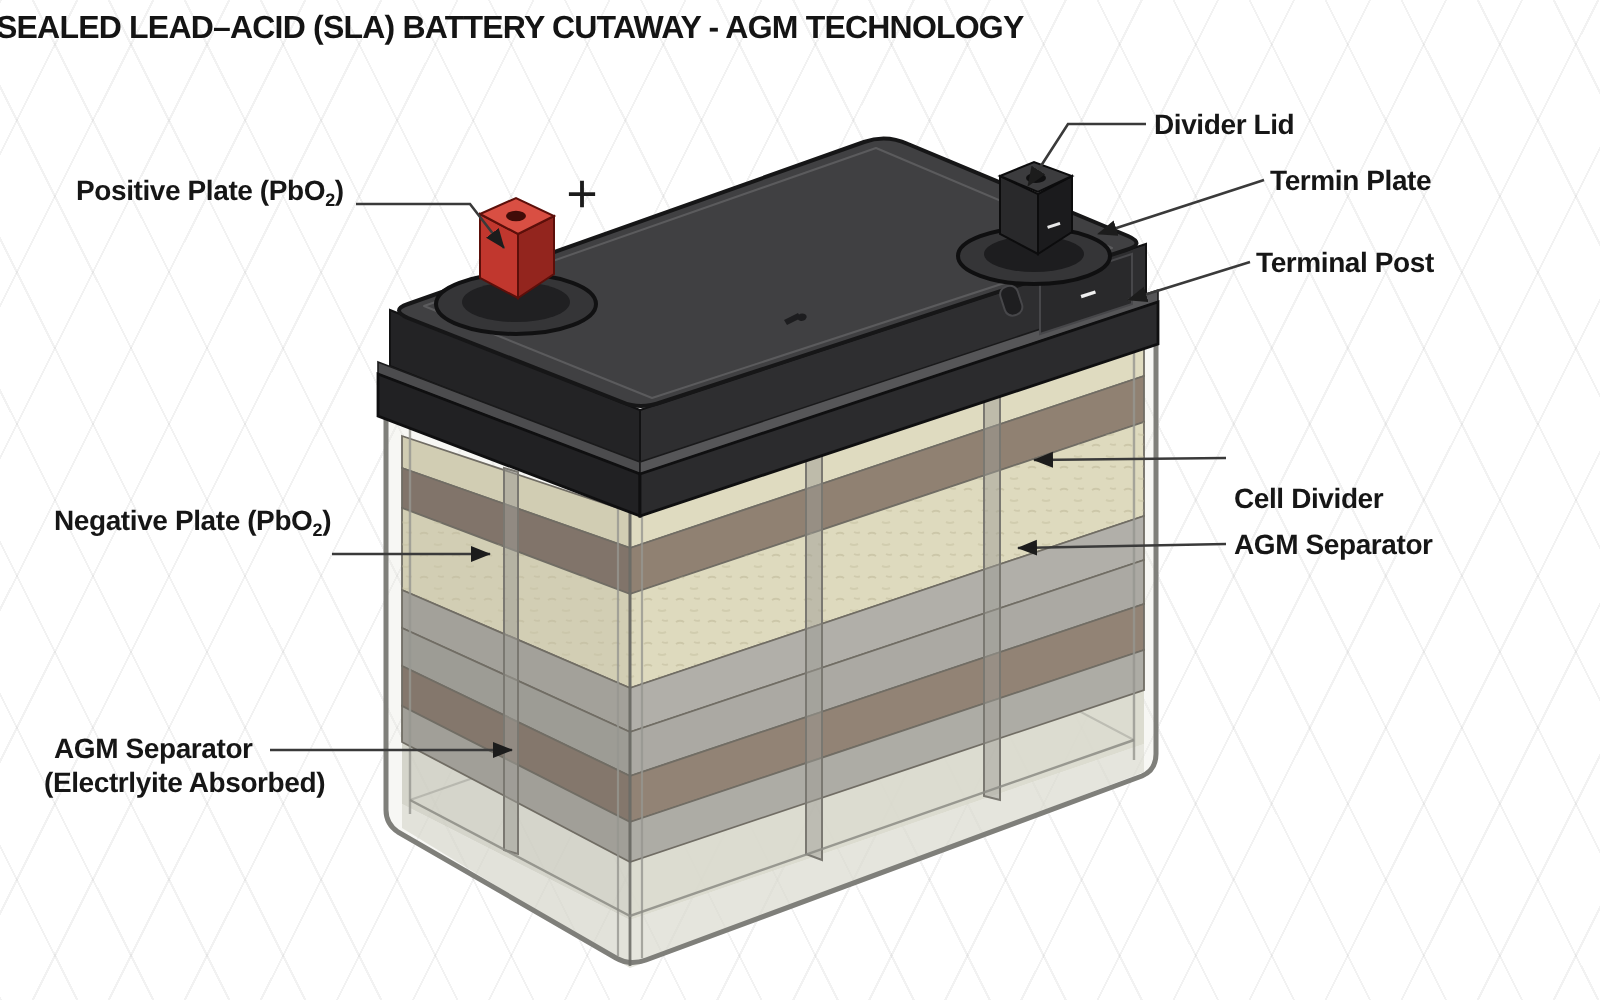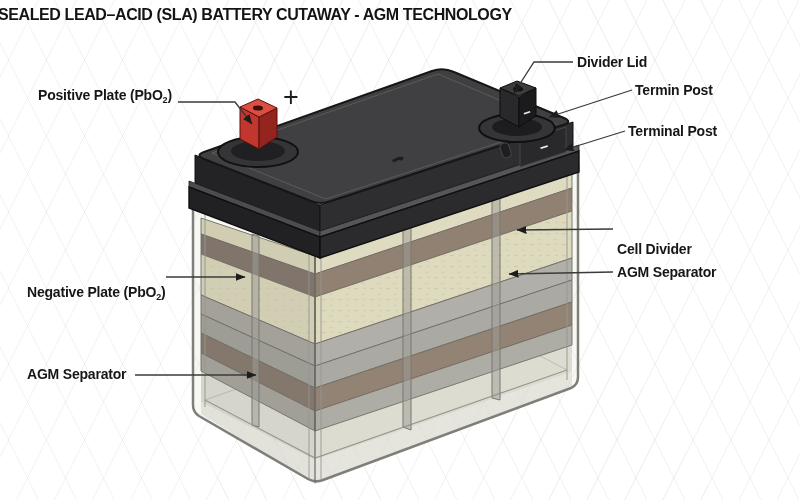--- a/index.html
+++ b/index.html
@@ -143,26 +143,27 @@
       <path d="M613,229 L517,230" marker-end="url(#arr)"></path>
       <path d="M613,272 L509,274" marker-end="url(#arr)"></path>
       <path d="M166,277 L245,277" marker-end="url(#arr)"></path>
       <path d="M135,375 L256,375" marker-end="url(#arr)"></path>
     </g>
   </svg>
 
   <div class="page-title">SEALED LEAD–ACID (SLA) BATTERY CUTAWAY - AGM TECHNOLOGY</div>
 
   <div class="lbl" style="left:577px; top:54px;">Divider Lid</div>
-  <div class="lbl" style="left:635px; top:82px;">Termin Post</div>
+  <div class="lbl" style="left:635px; top:82px;">Termin Plate</div>
   <div class="lbl" style="left:628px; top:123px;text-align:center;">Terminal Post</div>
   <div class="lbl" style="left:617px; top:221px;margin-top:20px;">Cell Divider</div>
   <div class="lbl" style="left:617px; top:264px;">AGM Separator</div>
 
   <div class="lbl" style="left:38px; top:87px;"><span>Positive Plate (PbO</span><sub class="s2">2</sub><span>)</span></div>
 
-  <div class="lbl" style="left:27px; top:284px;"><span>Negative Plate (PbO</span><sub class="s2">2</sub><span>)</span></div>
+  <div class="lbl" style="left:27px; top:252px;"><span>Negative Plate (PbO</span><sub class="s2">2</sub><span>)</span></div>
 
   <div class="lbl" style="left:27px; top:366px;">
     <div>AGM Separator</div>
+    <div class="agm-left-line2">(Electrlyite Absorbed)</div>
   </div>
 
 </div>
 
 </body></html>

